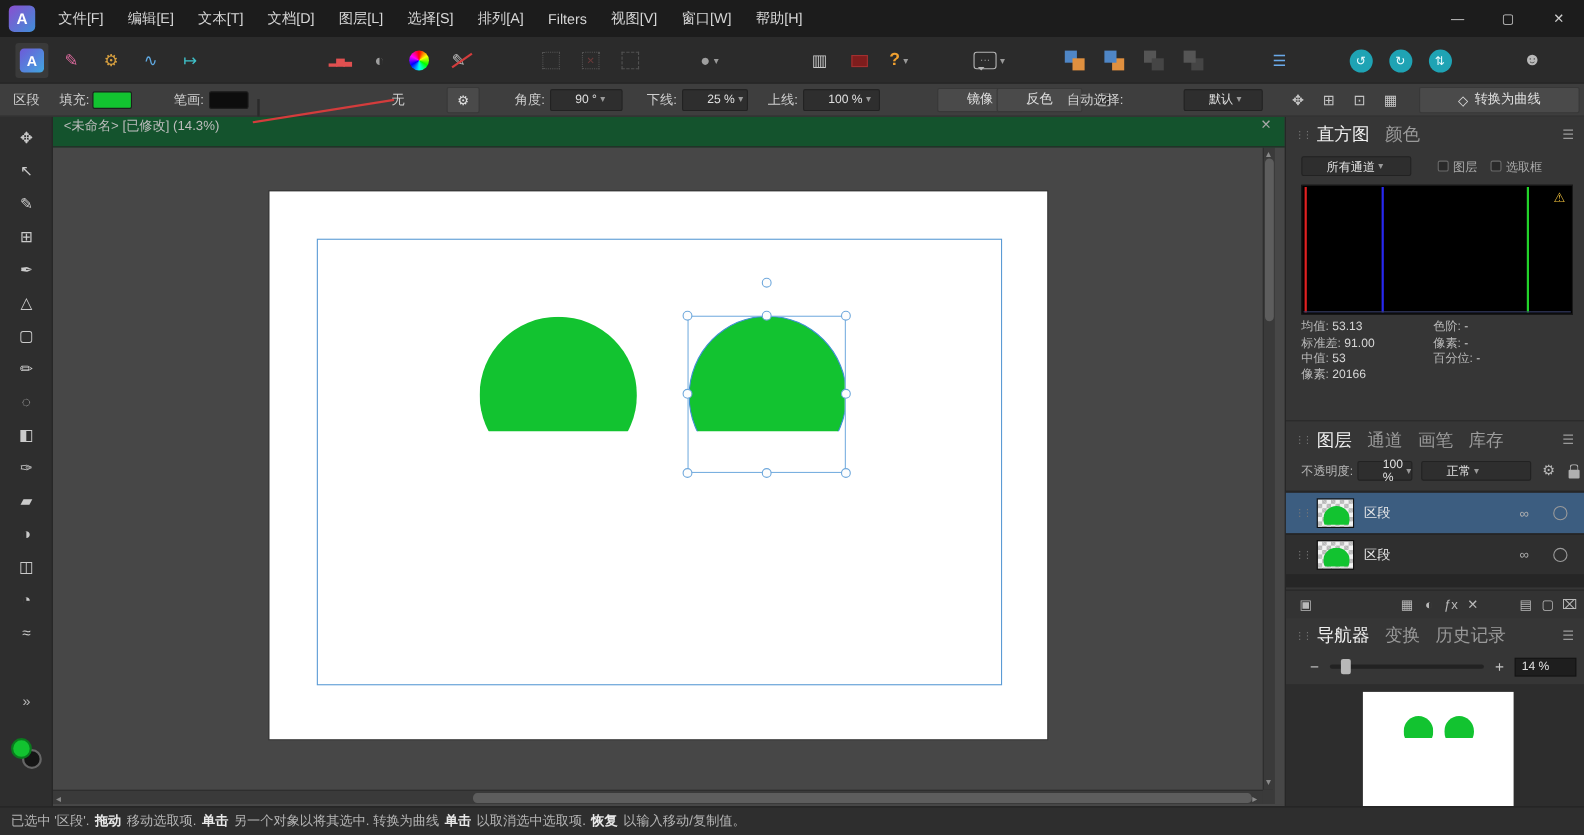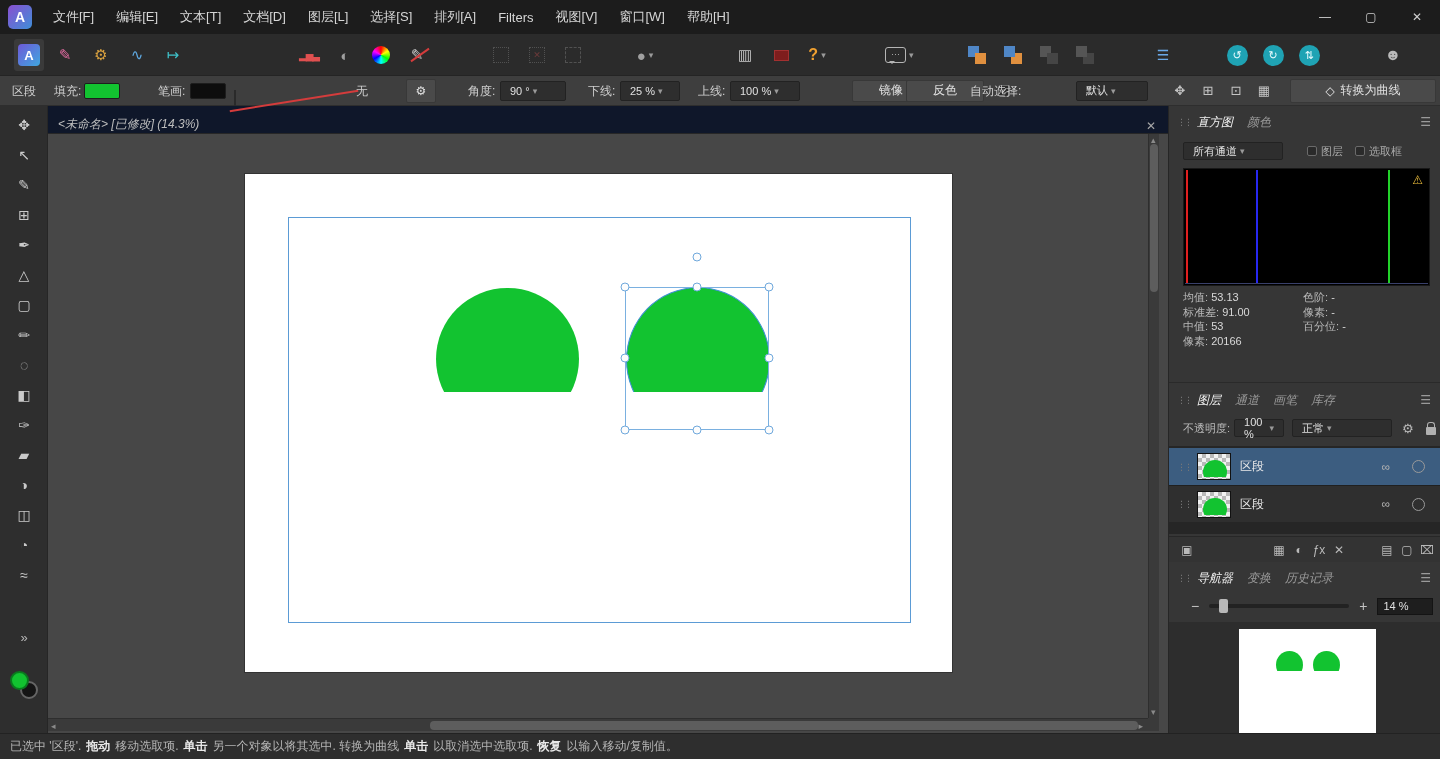--- a/index.html
+++ b/index.html
@@ -39,30 +39,30 @@
   .arr .b { left:0; top:0; background:#4f86c6; }
   .arr .o { right:0; bottom:0; background:#e0903f; }
   .alignicn { color:#6aa9e8; font-size:14px; }
   .tealc { width:21px; height:21px; border-radius:50%; background:#1fa3b4; color:#eafcff; font-size:11px; display:flex; align-items:center; justify-content:center; }
   .usericn { color:#b9b9b9; font-size:16px; }
 
   
   .contextbar { position:absolute; left:0; top:76px; width:1440px; height:30px; background:#3e3e3e; border-bottom:1px solid #2e2e2e; z-index:8; }
   .cb { position:absolute; top:50%; transform:translateY(-50%); white-space:nowrap; color:#cfcfcf; font-size:12px; }
   .swatch { height:16px; width:36px; border:1px solid #1d1d1d; border-radius:2px; }
-  .dd { background:#2e2e2e; border:1px solid #222; border-radius:2px; height:20px; display:flex; align-items:center; padding:0 9px; color:#e0e0e0; font-size:11px; }
+  .dd { background:#2e2e2e; border:1px solid #222; border-radius:2px; height:20px; display:flex; align-items:center; padding:0 22px; color:#e0e0e0; font-size:11px; }
   .cbtn { background:#4a4a4a; border:1px solid #383838; border-radius:2px; height:22px; display:flex; align-items:center; justify-content:center; color:#e0e0e0; font-size:12px; }
   .strokeprev { height:20px; background:#353535; border:1px solid #2a2a2a; position:relative; overflow:hidden; }
   .strokeprev i { position:absolute; left:4px; right:4px; top:9px; height:2px; background:linear-gradient(90deg,#777,#222); }
   .strokeprev:after { content:""; position:absolute; left:-6px; top:9px; width:130px; height:2px; background:#d43c3c; transform:rotate(-9deg); }
   .chkbox { width:12px; height:12px; background:#2a2a2a; border:1px solid #6a6a6a; border-radius:2px; color:#e8e8e8; font-size:9px; display:flex; align-items:center; justify-content:center; }
   .cicon { width:24px; height:24px; display:flex; align-items:center; justify-content:center; color:#c4c4c4; font-size:13px; }
 
   
-  .docbar { position:absolute; left:48px; top:106px; width:1120px; height:28px; background:#0f172a; border-bottom:1px solid #272727; display:flex; align-items:flex-end; z-index:7;font-style:italic; }
+  .docbar { position:absolute; left:48px; top:106px; width:1120px; height:28px; background:#14532d; border-bottom:1px solid #272727; display:flex; align-items:flex-start; z-index:7; }
   .doctitle { margin-left:10px; color:#bdbdbd; font-size:12px; }
   .docclose { margin-left:auto; margin-right:12px; color:#a8a8a8; font-size:12px; }
 
   
   .toolpanel { position:absolute; left:0; top:106px; width:48px; height:627px; background:#2e2e2e; border-right:1px solid #262626; z-index:7; }
   .tool { width:48px; height:30px; display:flex; align-items:center; justify-content:center; color:#cacaca; font-size:14px; }
   .tool-more { position:absolute; bottom:88px; width:48px; text-align:center; color:#b5b5b5; font-size:13px; }
   .colorind { position:absolute; bottom:34px; left:10px; width:28px; height:28px; }
   .colorind .back { position:absolute; right:0; bottom:0; width:18px; height:18px; border-radius:50%; background:#151515; border:2px solid #666; }
   .colorind .front { position:absolute; left:0; top:0; width:19px; height:19px; border-radius:50%; background:#12c330; border:2px solid #0a7a1e; }
@@ -80,21 +80,21 @@
   .vthumb { position:absolute; left:1px; top:10px; width:8px; height:148px; background:#5d5d5d; border-radius:4px; }
   .hscroll { position:absolute; left:0; bottom:0; width:1109px; height:13px; background:#3a3a3a; border-top:1px solid #2e2e2e; }
   .hthumb { position:absolute; top:2px; left:382px; width:708px; height:9px; background:#5d5d5d; border-radius:4px; }
   .sarrow { position:absolute; color:#8a8a8a; font-size:9px; }
   .scorner { position:absolute; right:0; bottom:0; width:11px; height:13px; background:#3a3a3a; }
 
   
   .rpanel { position:absolute; left:1168px; top:106px; width:272px; height:627px; background:#363636; border-left:1px solid #262626; z-index:7; font-size:11px; }
   .rp { position:absolute; left:0; width:272px; display:flex; align-items:center; }
   .grip { color:#787878; font-size:9px; letter-spacing:-2px; margin:0 6px 0 8px; }
-  .ptab { margin-right:14px; color:#9a9a9a; font-size:12px;font-style:italic; }
+  .ptab { margin-right:14px; color:#9a9a9a; font-size:16px; }
   .ptab.on { color:#f0f0f0; }
   .burger { position:absolute; right:10px; color:#9a9a9a; font-size:12px; }
   .histo { position:absolute; left:14px; top:62px; width:247px; height:118px; background:#000; border:1px solid #181818; }
   .vl { position:absolute; top:1px; bottom:1px; width:2px; }
   .statcol { position:absolute; line-height:14.5px; color:#b9b9b9; }
   .statcol b { color:#d8d8d8; font-weight:normal; }
   .inputbox { background:#1e1e1e; border:1px solid #141414; color:#e0e0e0; height:17px; padding:0 5px; display:flex; align-items:center; font-size:11px; }
   .divider { position:absolute; left:0; width:272px; height:1px; background:#2a2a2a; }
   .llistbg { position:absolute; left:0; top:340px; width:272px; height:88px; background:#262626; }
   .lrow { position:absolute; left:0; width:272px; height:37px; display:flex; align-items:center; }

